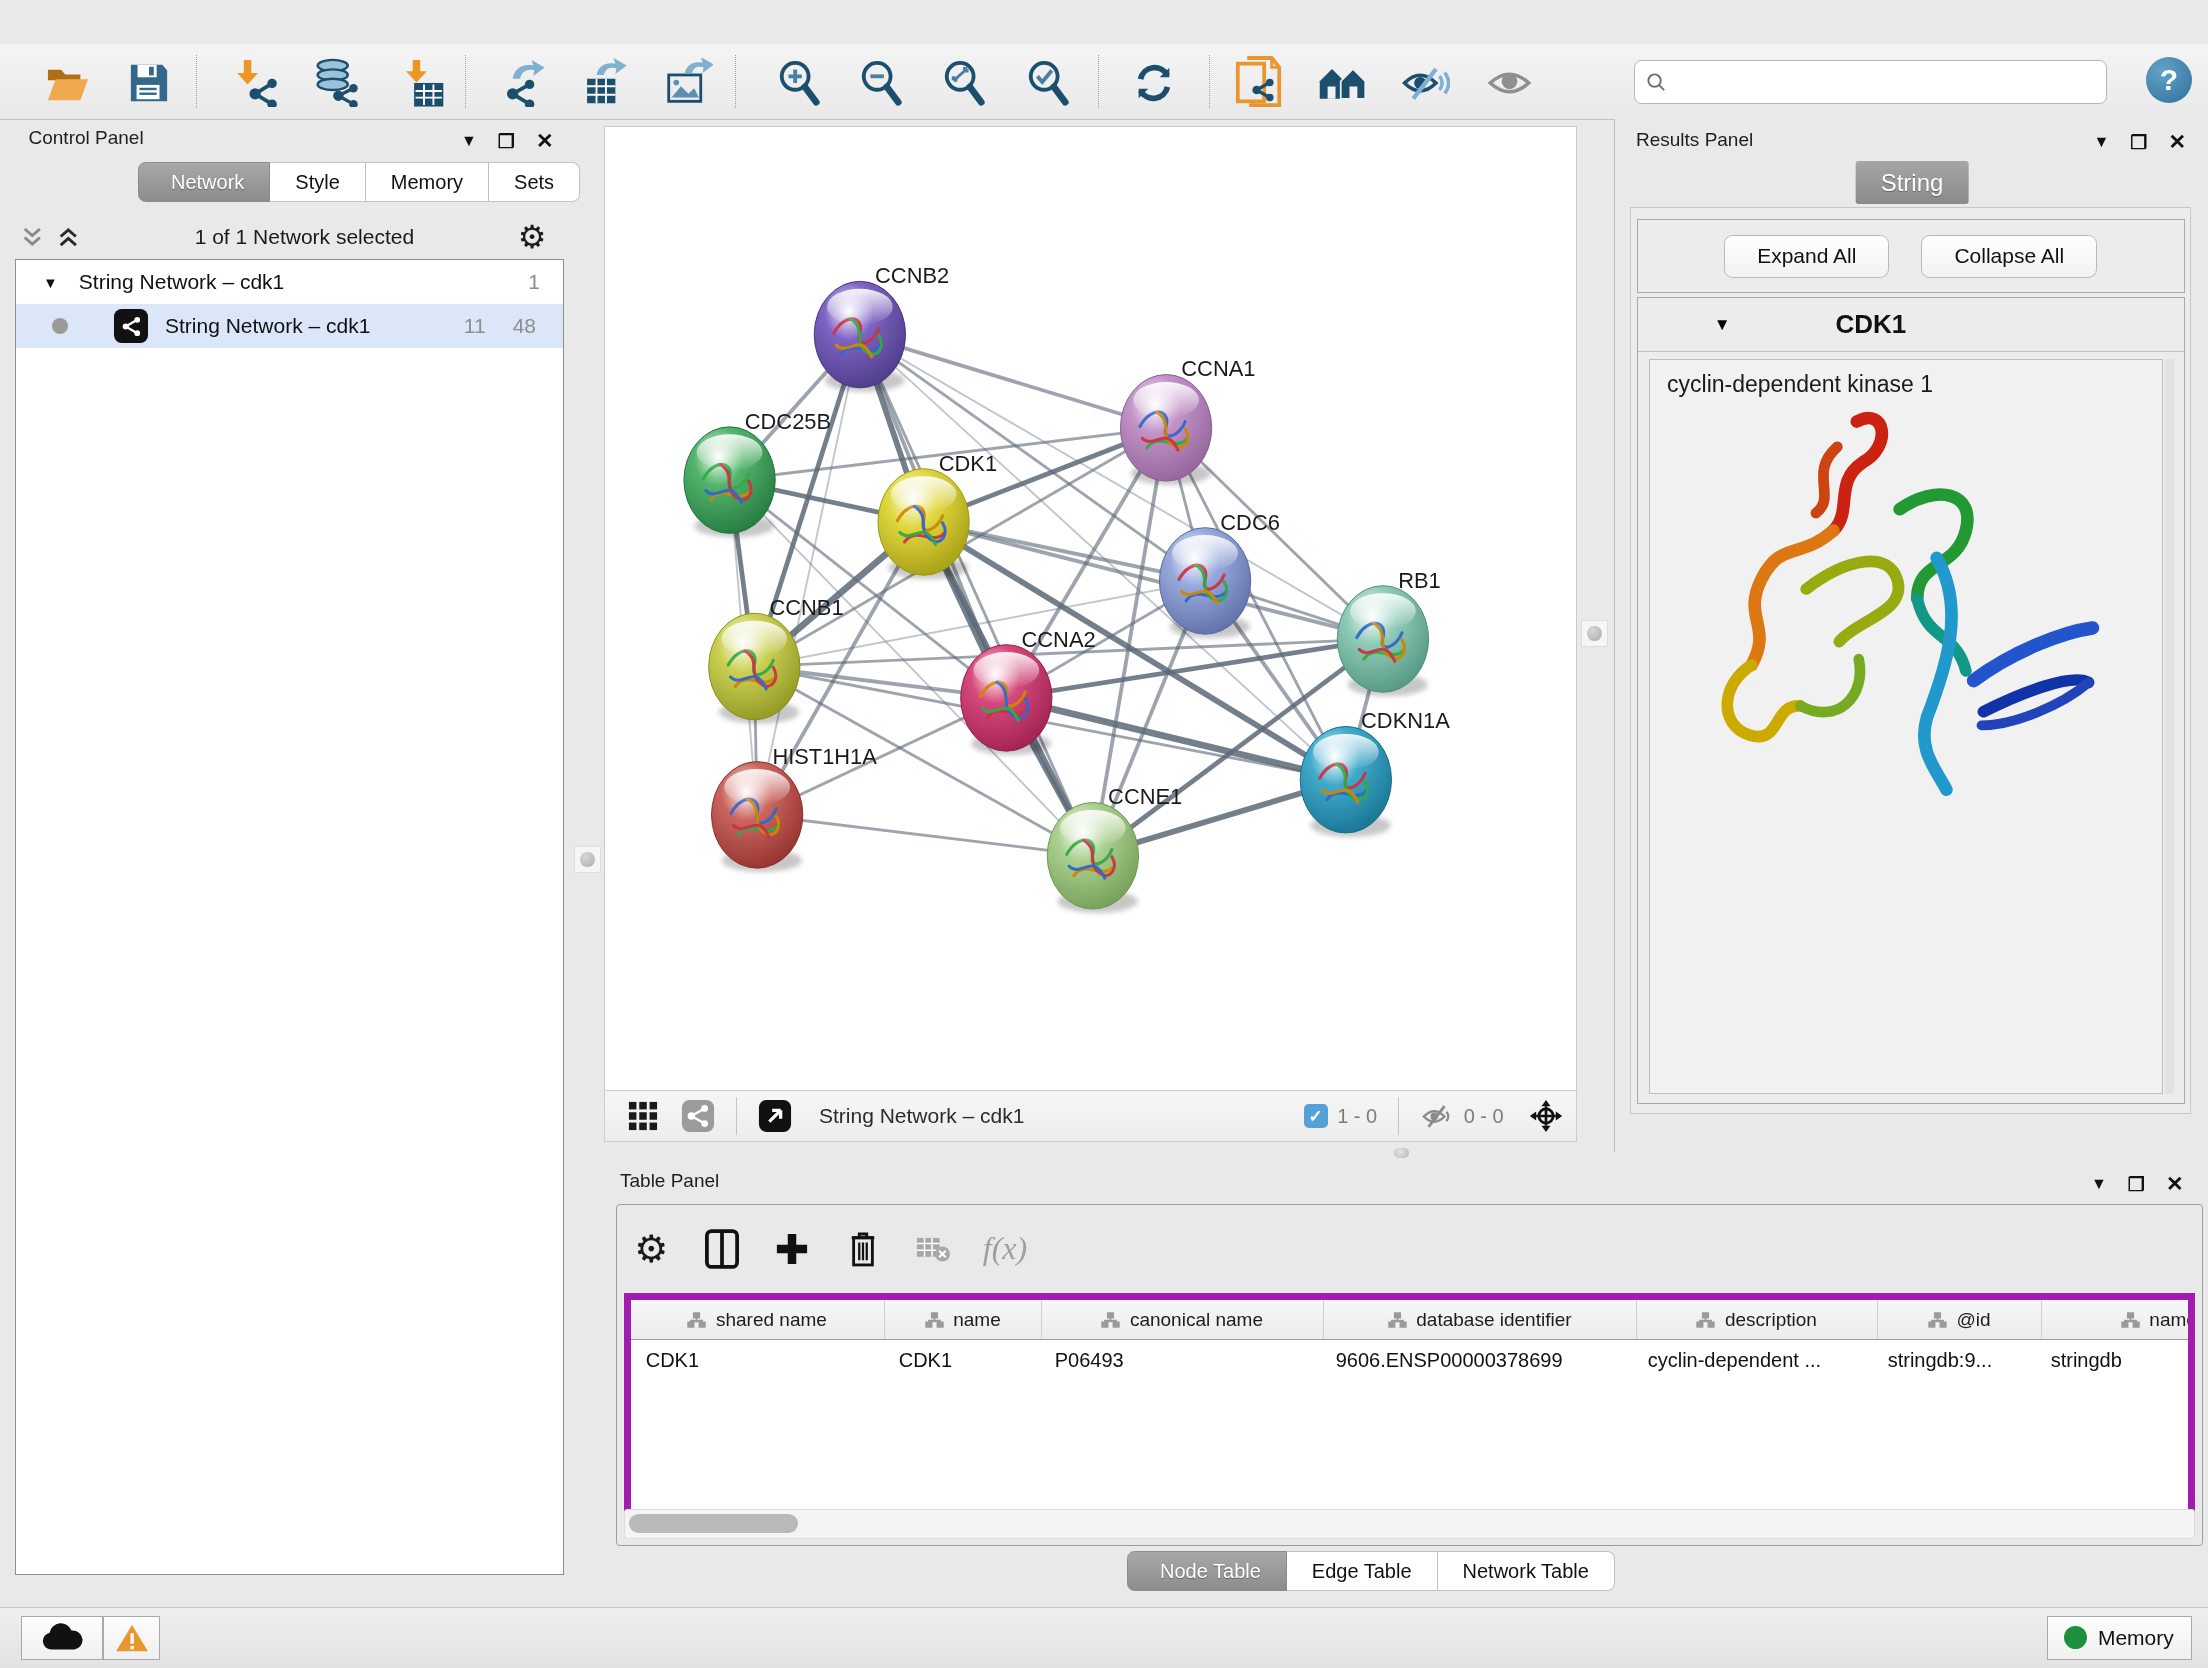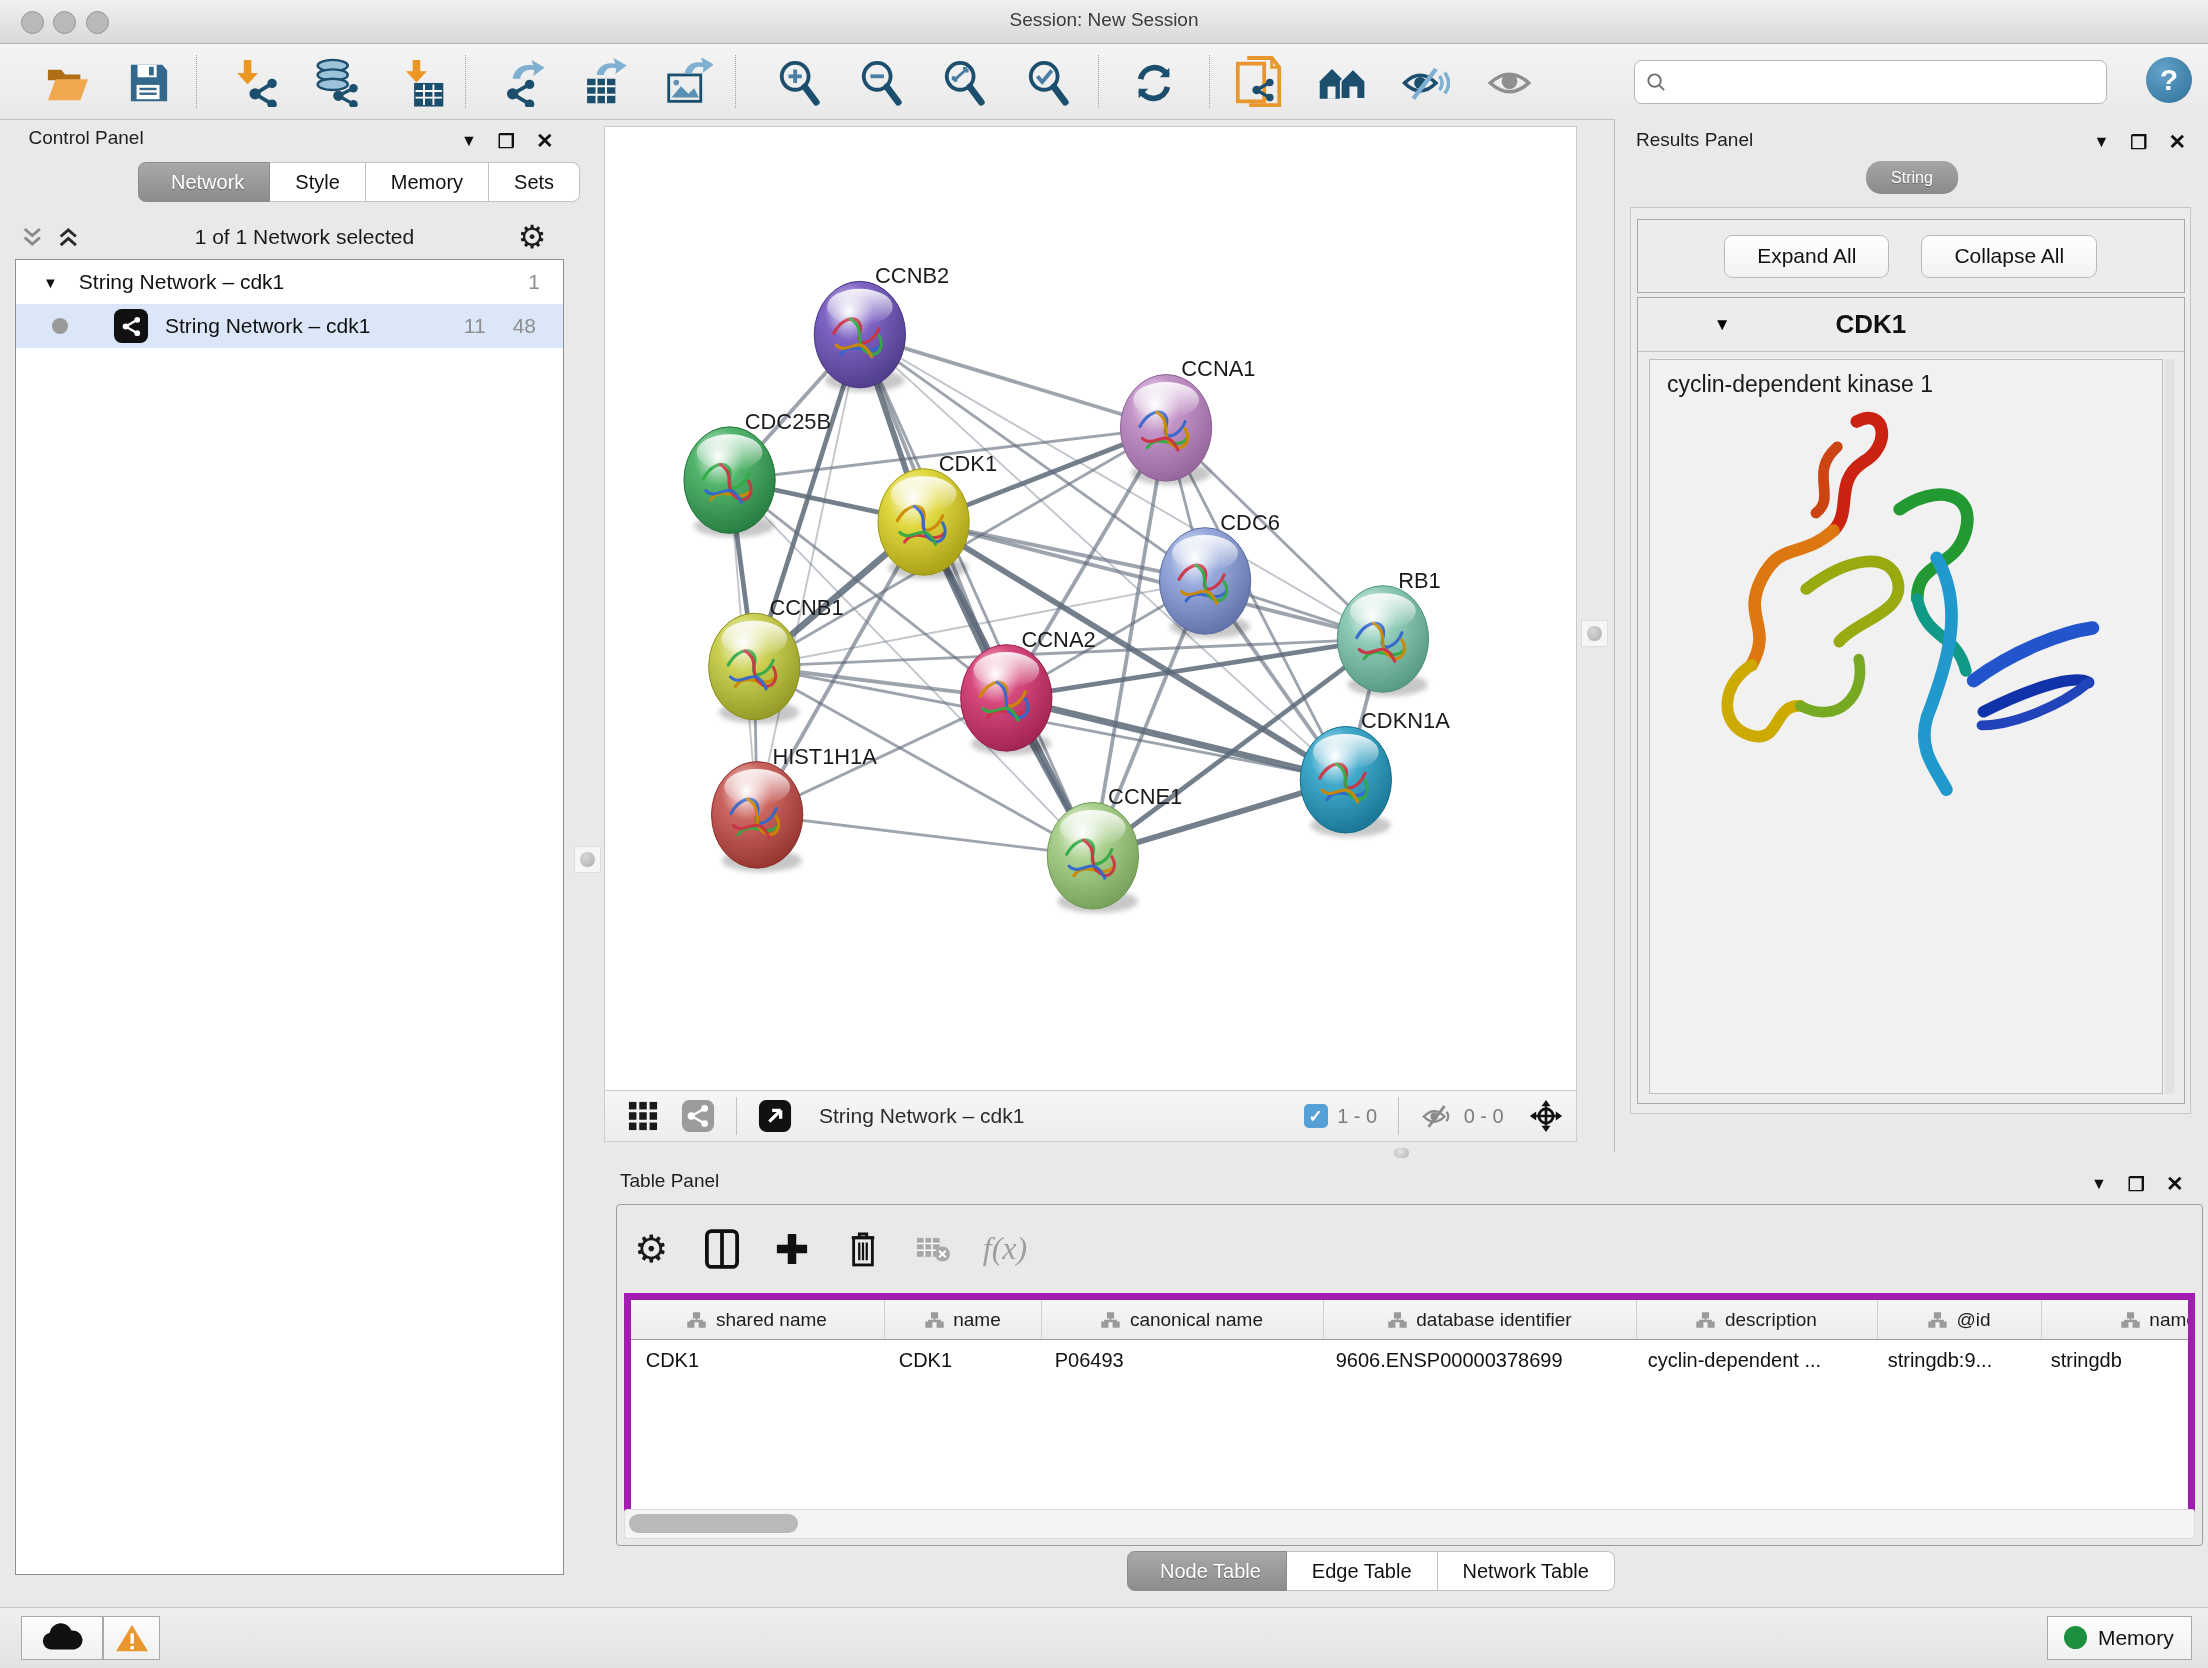--- a/index.html
+++ b/index.html
@@ -82,22 +82,22 @@
     background:radial-gradient(circle at 35% 30%,#d6d6d6,#aeaeae);}
   .split-dot-h{position:absolute;width:15px;height:9.5px;border-radius:5.7px;
     background:radial-gradient(circle at 40% 35%,#e3e3e3,#b5b5b5);}
 
   
   .rp{position:absolute;left:1614px;top:119px;width:594px;height:1033px;
     background:#e9e9e9;border-left:1.9px solid #bdbdbd;}
   .rp-title{position:absolute;left:21px;top:9.5px;}
   .rp-ctrls{right:23px;top:11.4px;}
   .rp-stringtab{position:absolute;left:50%;top:42px;transform:translateX(-50%);
-    background:linear-gradient(#a6a6a6,#8a8a8a);color:#fff;font-size:16px;padding:7.6px 25px;
-    border-radius:15px;text-shadow:0 1px 1px rgba(0,0,0,.35);}
+    background:linear-gradient(#a6a6a6,#8a8a8a);color:#fff;font-size:24px;padding:7.6px 25px;
+    border-radius:3px;text-shadow:0 1px 1px rgba(0,0,0,.35);}
   .rp-outer{position:absolute;left:15px;top:88px;width:559px;height:905px;
     background:#ececec;border:1px solid #c6c6c6;}
   .rp-box1{position:absolute;left:5.7px;top:11.4px;width:546px;height:72px;
     background:#ececec;border:1.4px solid #a9a9a9;display:flex;align-items:center;justify-content:center;gap:32px;}
   .rp-btn{background:linear-gradient(#ffffff,#f2f2f2);border:1px solid #b9b9b9;border-radius:8.6px;
     font-size:21px;color:#111;padding:8.6px 32px;}
   .rp-box2{position:absolute;left:5.7px;top:89px;width:546px;height:805px;
     background:#ececec;border:1.4px solid #a9a9a9;}
   .rp-cdk-head{height:53px;display:flex;align-items:center;border-bottom:1px solid #c0c0c0;}
   .rp-cdk-head .tri{margin-left:76px;font-size:17px;}
@@ -140,26 +140,20 @@
   .sb-btn{position:absolute;top:7.6px;height:42px;background:linear-gradient(#fdfdfd,#f0f0f0);
     border:1.4px solid #a9a9a9;display:flex;align-items:center;justify-content:center;}
   .memdot{width:23px;height:23px;border-radius:50%;background:#1e8f3e;margin:0 11.4px 0 13.3px;}
   .memlabel{font-size:21px;color:#111;margin-right:15px;}
 </style>
 </head>
 <body>
 
 <div id="app">
 
-  <div class="titlebar">
-    <div class="tlight" style="left:21px"></div>
-    <div class="tlight" style="left:53px"></div>
-    <div class="tlight" style="left:86px"></div>
-    <div class="win-title">Session: New Session</div>
-  </div>
 
   <div class="toolbar">
     <div class="tbtn" style="left:42px">
       <svg width="46" height="42" viewBox="0 0 48 44">
         <path d="M4 8h14l4 5h16v6H4z" fill="#b06f14"></path>
         <path d="M4 40 12 18h34l-8 22z" fill="#f0a94f"></path>
       </svg>
     </div>
     <div class="tbtn" style="left:124px">
       <svg width="42" height="42" viewBox="0 0 44 44">

